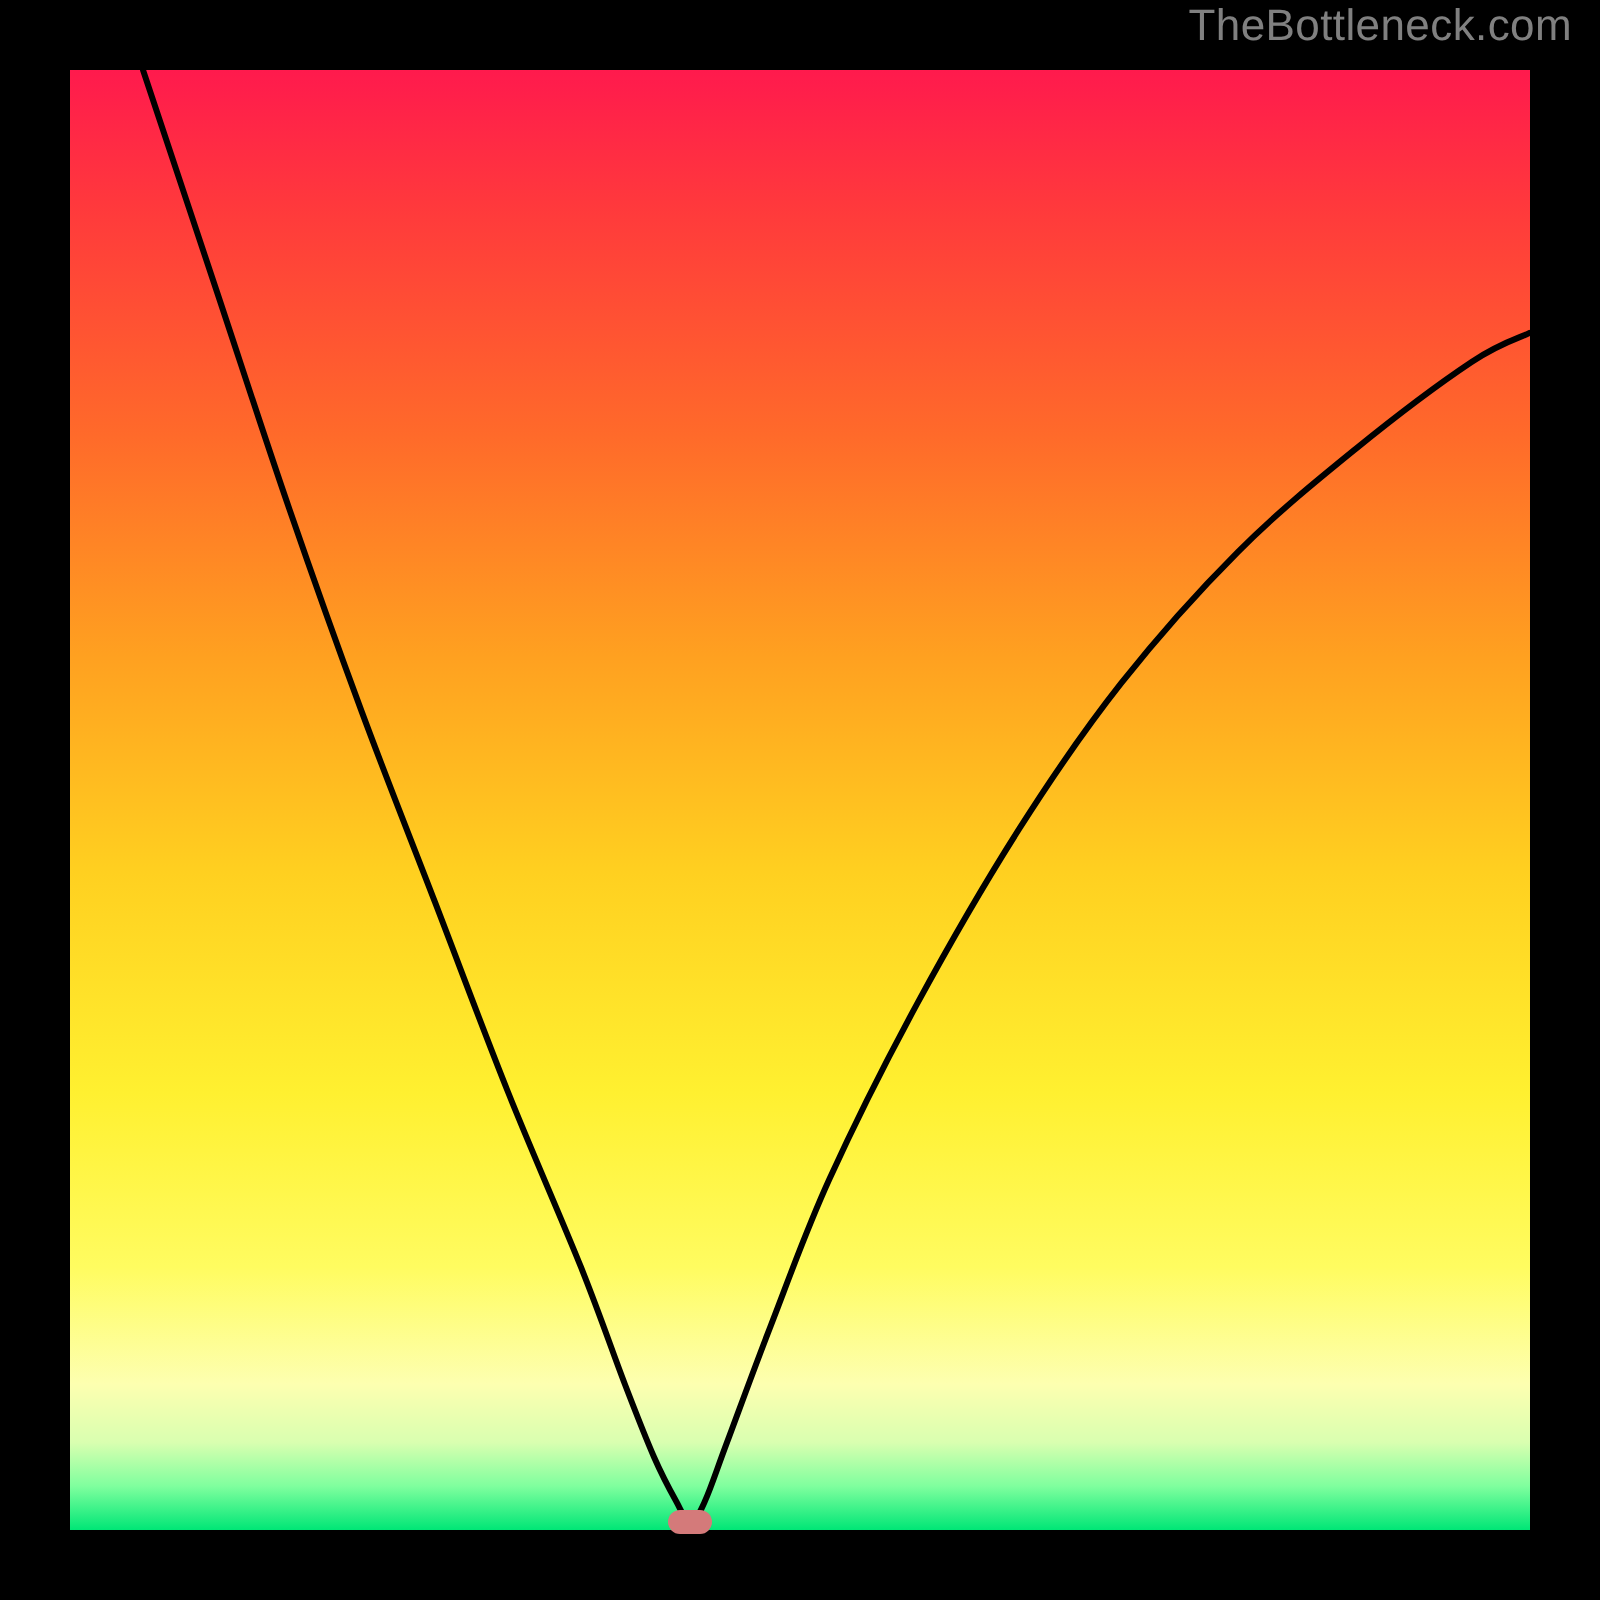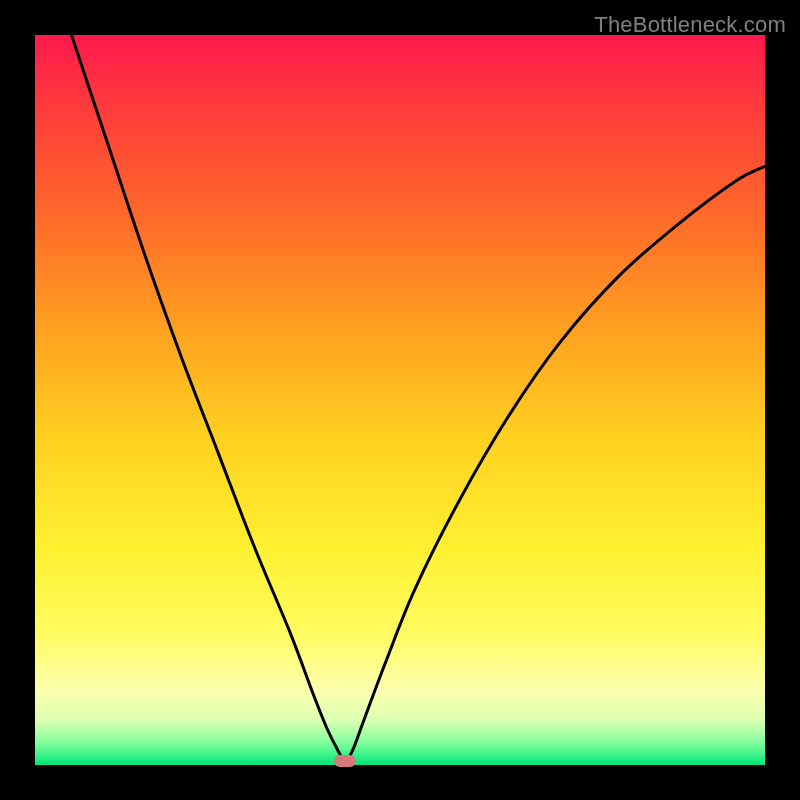--- a/index.html
+++ b/index.html
@@ -35,21 +35,21 @@
       #fff030 70%,
       #fffc60 82%,
       #fdffb0 90%,
       #d9ffb0 94%,
       #7fff9e 97%,
       #00e676 100%
     );
   }
   .watermark {
     position: absolute;
-    top: 12px;
+    top: 0;
     right: 14px;
     color: #808080;
     font-size: 22px;
     font-weight: 500;
     letter-spacing: 0.2px;
     user-select: none;
   }
   svg.curve {
     position: absolute;
     top: 0;

